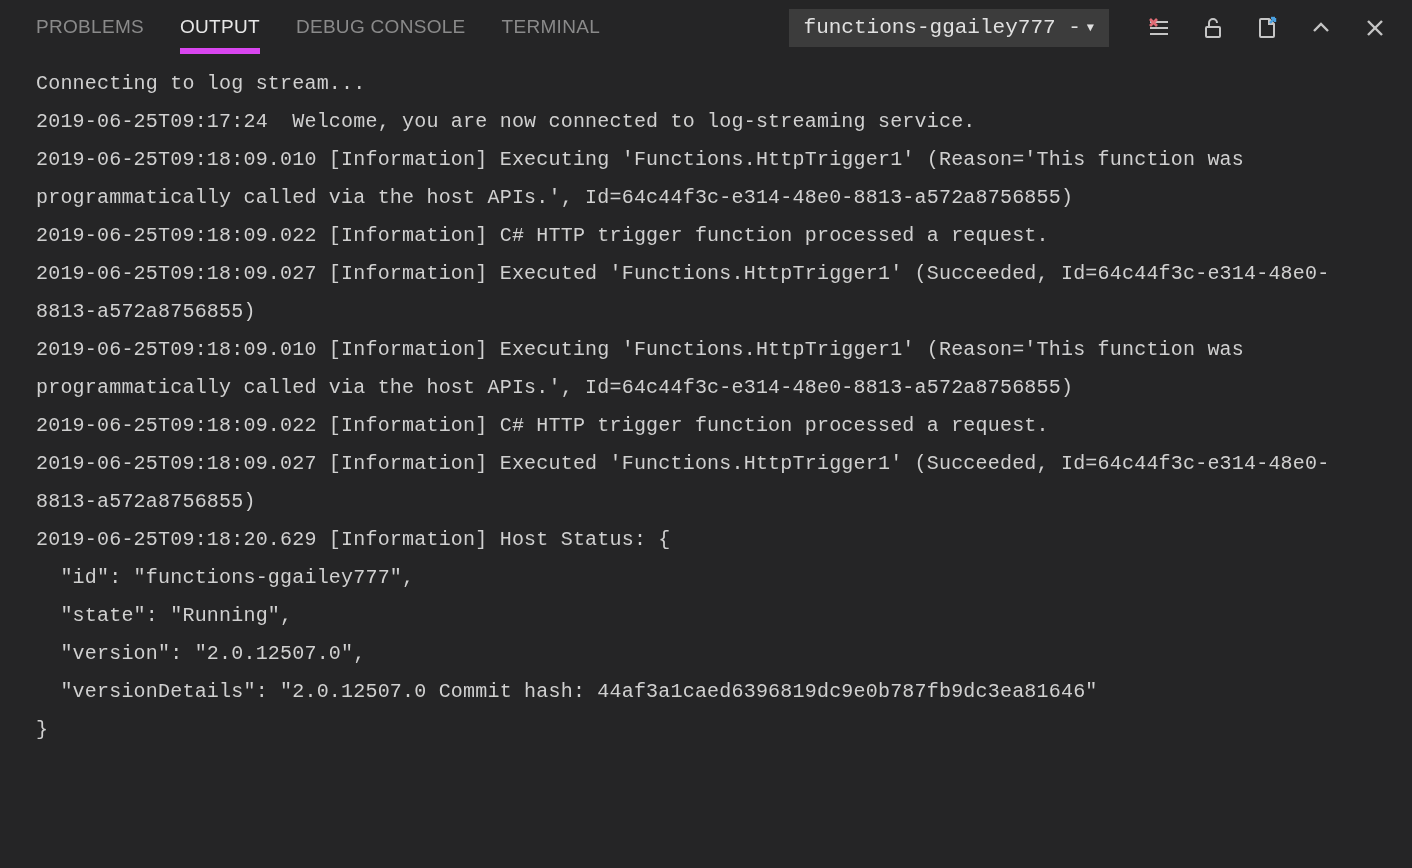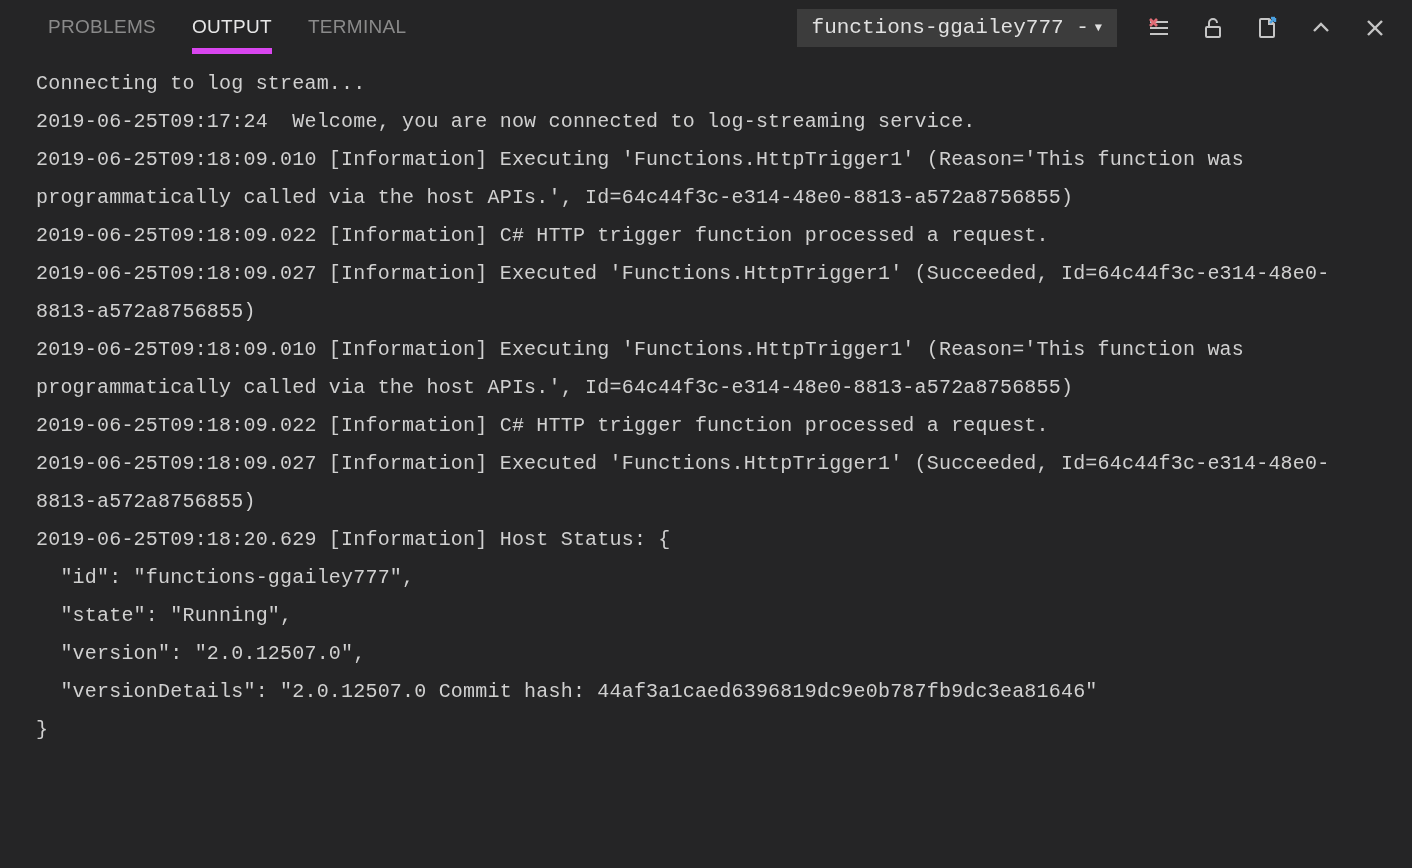--- a/index.html
+++ b/index.html
@@ -9,22 +9,21 @@
       font-family: "Segoe UI", Tahoma, sans-serif;
       width: 1412px;
       height: 868px;
       overflow: hidden;
     }
     .panel-header {
       display: flex;
       align-items: center;
       height: 55px;
       padding: 0 24px 0 36px;
-      gap: 1px;
-      margin-left: 12px;
+      gap: 9px;
     }
     .tabs {
       display: flex;
       gap: 36px;
       flex: 0 0 auto;
     }
     .tab {
       color: #8a8a8a;
       font-size: 19px;
       letter-spacing: 0.3px;
@@ -83,20 +82,21 @@
     }
     .log-line { display: block; }
   </style>
 </head>
 <body>
 
 <div class="panel-header">
   <div class="tabs">
     <div class="tab">PROBLEMS</div>
     <div class="tab active">OUTPUT</div>
+    <div class="tab">DEBUG CONSOLE</div>
     <div class="tab">TERMINAL</div>
   </div>
   <div class="spacer"></div>
   <div class="dropdown">
     <span>functions-ggailey777 -</span>
     <span class="caret">▼</span>
   </div>
   <div class="actions">
     <div class="icon-btn" title="Clear Output">
       <svg viewBox="0 0 24 24" fill="none" stroke="currentColor" stroke-width="2">

